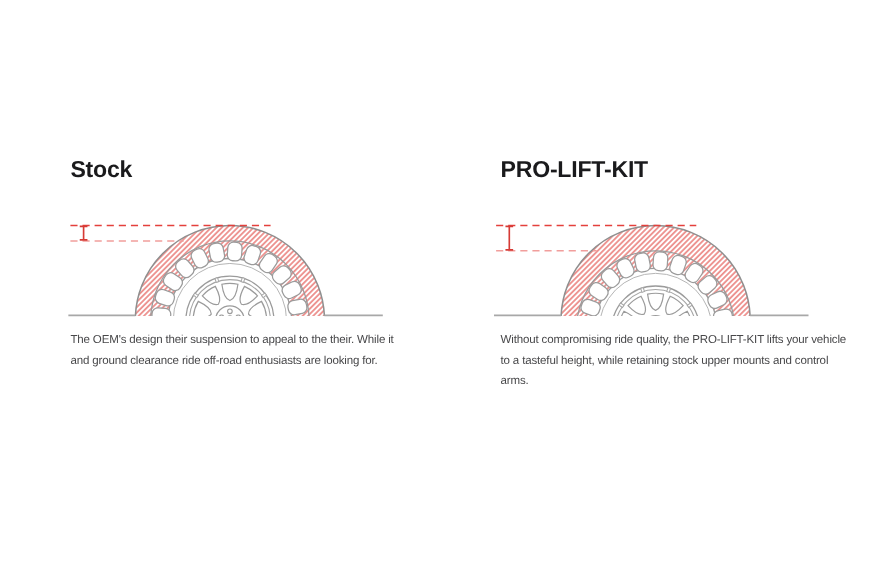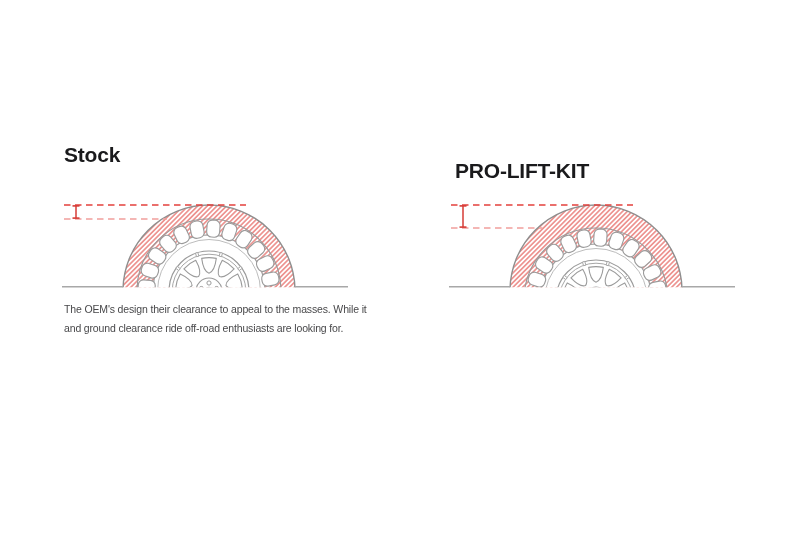--- a/index.html
+++ b/index.html
@@ -4,21 +4,21 @@
 <style>
   html,body{margin:0;padding:0;}
   body{width:800px;height:534px;background:var(--bg,#ffffff);font-family:"Liberation Sans",sans-serif;}
   .canvas{position:relative;width:800px;height:534px;overflow:hidden;background:var(--bg,#ffffff);padding-left:43px;}
   .panel{position:absolute;top:140px;width:350px;height:280px;}
   .panel-left{left:62px;}
   .panel-right{left:449px;}
   .title{position:absolute;top:2px;margin:0;font-size:21px;line-height:26px;font-weight:700;
          color:var(--heading,#1a1a1c);letter-spacing:-0.2px;white-space:nowrap;}
   .panel-left .title{left:2px;}
-  .panel-right .title{left:6px;margin-top:16px;}
+  .panel-right .title{left:6px;}
   svg.diagram{position:absolute;left:0;top:55px;display:block;}
   .desc{position:absolute;top:160px;font-size:10.5px;line-height:18.5px;
         color:var(--body,#48484a);letter-spacing:-0.15px;}
   .panel-left .desc{left:2px;}
   .panel-right .desc{left:6px;}
   .desc .line{white-space:nowrap;}
 </style>
 </head>
 <body>
 
@@ -97,21 +97,21 @@
         </g>
         <line x1="0" y1="91.8" x2="61.099999999999994" y2="91.8" stroke="#a8a8a8" stroke-width="1.6"></line>
         <line x1="232.9" y1="91.8" x2="286" y2="91.8" stroke="#a8a8a8" stroke-width="1.6"></line>
         <line x1="2" y1="10" x2="184" y2="10" stroke="#e4403c" stroke-width="1.4" stroke-dasharray="6.5 4.5"></line>
         <line x1="2" y1="24" x2="104.96809593478062" y2="24" stroke="#f19e9c" stroke-width="1.4" stroke-dasharray="6.5 4.5"></line>
         <line x1="14" y1="10.8" x2="14" y2="23.2" stroke="#d63b36" stroke-width="1.5"></line>
         <line x1="10.5" y1="10.9" x2="17.5" y2="10.9" stroke="#d63b36" stroke-width="1.6"></line>
         <line x1="10.5" y1="23.1" x2="17.5" y2="23.1" stroke="#d63b36" stroke-width="1.6"></line>
       </svg>
     <div class="desc">
-      <div class="line">The OEM's design their clearance to appeal to the masses. While it</div>
+      <div class="line">The OEM's design their suspension to appeal to the their. While it</div>
       <div class="line">and ground clearance ride off-road enthusiasts are looking for.</div>
     </div>
   </section>
 
   <section class="panel panel-right">
     <h2 class="title">PRO-LIFT-KIT</h2>
     <svg class="diagram" viewBox="0 0 290 100" width="290" height="100">
         <defs>
           <pattern id="hatch1" patternUnits="userSpaceOnUse" width="3.4" height="3.4" patternTransform="rotate(-45)">
             <rect width="3.4" height="3.4" fill="#ffffff"></rect>
@@ -181,15 +181,20 @@
           <circle cx="147" cy="105" r="3.8" fill="none" stroke="#9b9b9b" stroke-width="1"></circle>
         </g>
         <line x1="0" y1="91.8" x2="61.099999999999994" y2="91.8" stroke="#a8a8a8" stroke-width="1.6"></line>
         <line x1="232.9" y1="91.8" x2="286" y2="91.8" stroke="#a8a8a8" stroke-width="1.6"></line>
         <line x1="2" y1="10" x2="184" y2="10" stroke="#e4403c" stroke-width="1.4" stroke-dasharray="6.5 4.5"></line>
         <line x1="2" y1="33" x2="93.45941578699441" y2="33" stroke="#f19e9c" stroke-width="1.4" stroke-dasharray="6.5 4.5"></line>
         <line x1="14" y1="10.8" x2="14" y2="32.2" stroke="#d63b36" stroke-width="1.5"></line>
         <line x1="10.5" y1="10.9" x2="17.5" y2="10.9" stroke="#d63b36" stroke-width="1.6"></line>
         <line x1="10.5" y1="32.1" x2="17.5" y2="32.1" stroke="#d63b36" stroke-width="1.6"></line>
       </svg>
+    <div class="desc">
+      <div class="line">Without compromising ride quality, the PRO-LIFT-KIT lifts your vehicle</div>
+      <div class="line">to a tasteful height, while retaining stock upper mounts and control</div>
+      <div class="line">arms.</div>
+    </div>
   </section>
 
 </div>
 
 </body></html>

